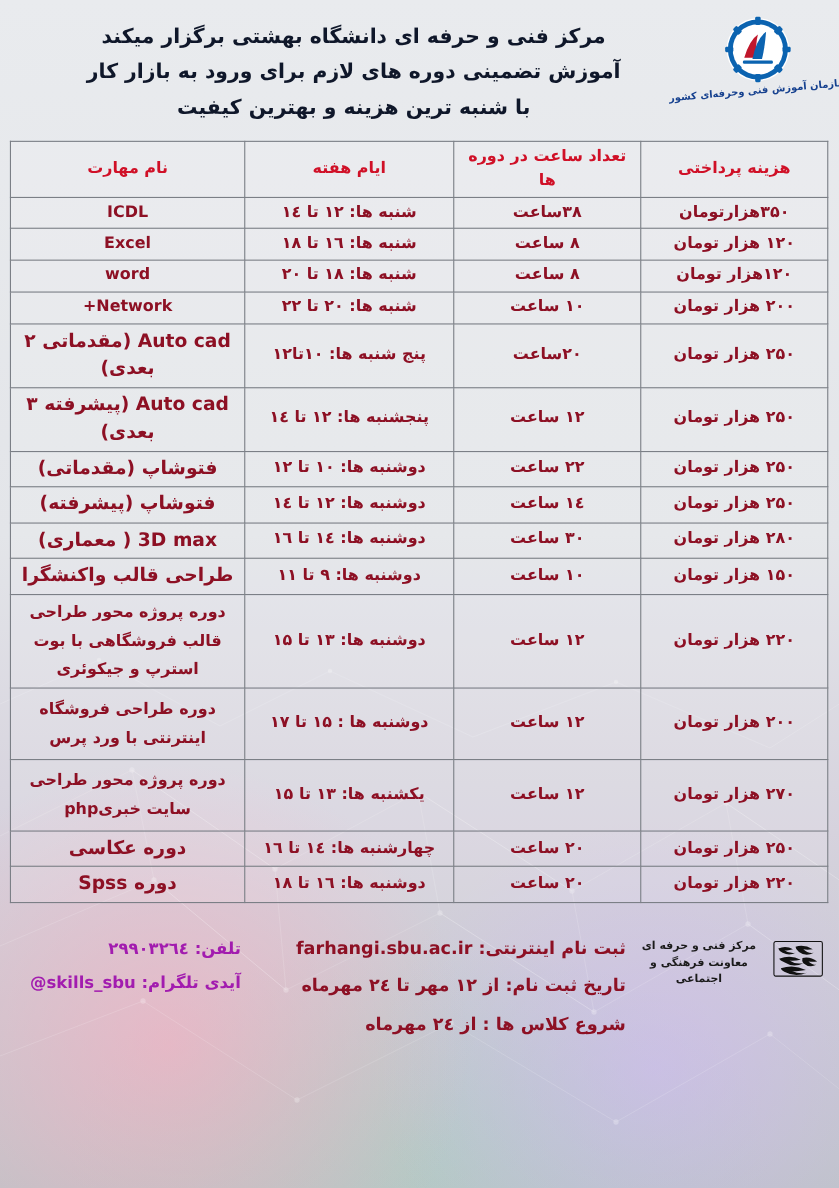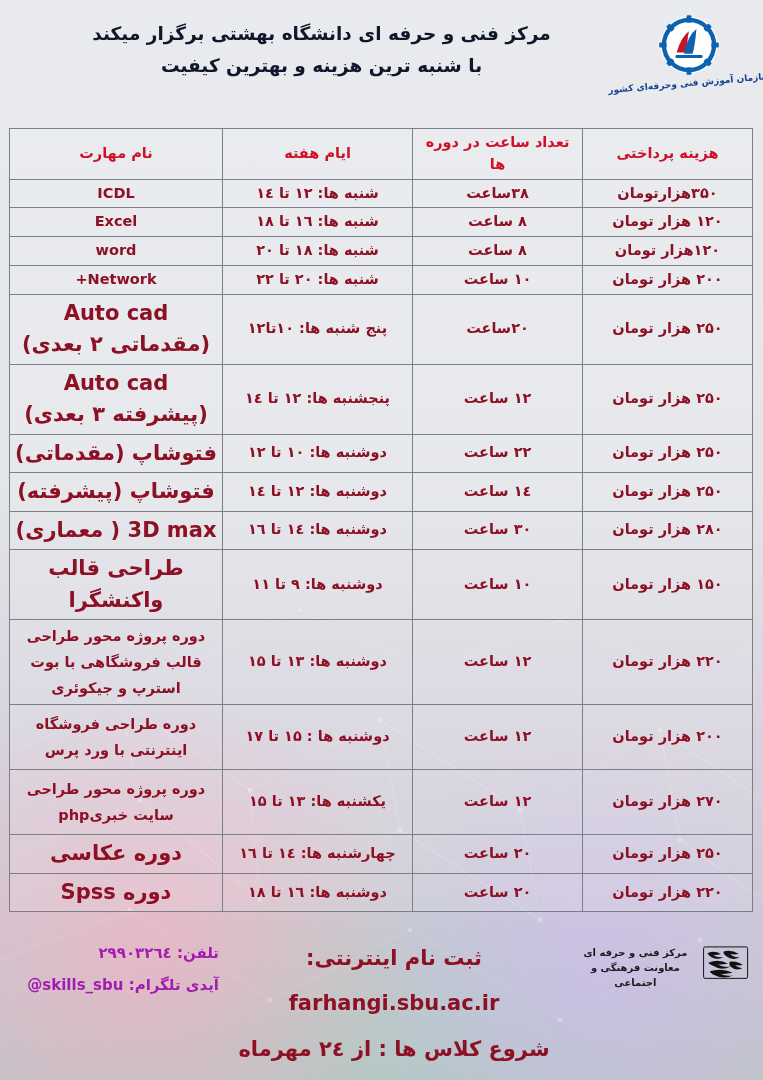--- a/index.html
+++ b/index.html
@@ -89,21 +89,21 @@
   col.c-skill{width:213px;}
   col.c-days{width:190px;}
   col.c-hours{width:170px;}
   col.c-cost{width:170px;}
 
   td.skill{
     color:#111;
     font-size:16px;
     font-weight:bold;
   }
-  td.skill.fa{font-size:21px;}
+  td.skill.fa{font-size:17px;}
   td.skill.multiline{font-size:14.5px;line-height:1.8;}
   td.days{font-size:14px;}
   .row-tall td{height:58px;margin-top:48px;}
 
   
   .footer{
     margin-top:6px;
     height:136px;
     display:flex;
     flex-direction:row;
@@ -115,23 +115,22 @@
     width:205px;
     text-align:right;
     color:#a21caf;
     font-size:15px;
     font-weight:bold;
     line-height:2.1;
     padding-top:14px;
   }
   .foot-center{
     flex:1;
-    text-align:center;
     color:#8d1024;
-    font-size:21px;
+    font-size:16px;
     font-weight:bold;
     line-height:2.15;
     padding-top:12px;
   }
   .foot-center .url{color:#8d1024;}
   .foot-logo{
     width:180px;
     display:flex;flex-direction:row;align-items:center;
     padding-top:4px;
   }
@@ -207,20 +206,21 @@
         </g>
         <g fill="#0b63b0">
           <path d="M42 64 q6 -30 20 -40 q-2 24 -6 40 z"></path>
           <rect x="28" y="66" width="44" height="5" rx="2"></rect>
         </g>
       </svg>
       <div class="org-name">سازمان آموزش فنی وحرفه‌ای کشور</div>
     </div>
     <div class="hdr-text">
       <div class="hdr-line">مرکز فنی و حرفه ای دانشگاه بهشتی برگزار میکند</div>
+      <div class="hdr-line">آموزش تضمینی دوره های لازم برای ورود به بازار کار</div>
       <div class="hdr-line">با شنبه ترین هزینه و بهترین  کیفیت</div>
     </div>
   </div>
 
   <table class="schedule">
     <colgroup>
       <col class="c-cost">
         <col class="c-hours">
         <col class="c-days">
         <col class="c-skill">
@@ -337,20 +337,21 @@
           <path d="M16 44 q26 -10 50 2 q-16 4 -26 2 q14 10 32 6 q-22 12 -44 -2 q-10 -4 -12 -8 z"></path>
           <path d="M70 42 q18 -4 34 8 q-12 2 -20 0 q8 8 18 8 q-16 8 -30 -4 q-4 -6 -2 -12 z"></path>
           <path d="M20 66 q30 -10 58 4 q-20 4 -32 2 q16 8 34 4 q-26 12 -52 -2 q-8 -4 -8 -8 z"></path>
         </g>
       </svg>
       <div class="sbu-txt">مرکز فنی و حرفه ای
 معاونت فرهنگی و اجتماعی</div>
     </div>
     <div class="foot-center">
       <div class="url">ثبت نام اینترنتی: farhangi.sbu.ac.ir</div>
+      <div>تاریخ ثبت نام: از ۱۲ مهر تا ۲٤ مهرماه</div>
       <div>شروع کلاس ها : از ۲٤ مهرماه</div>
     </div>
     <div class="foot-contact">
       <div>تلفن: ۲۹۹۰۳۲٦٤</div>
       <div>آیدی تلگرام: skills_sbu@</div>
     </div>
   </div>
 
 </div>
 

